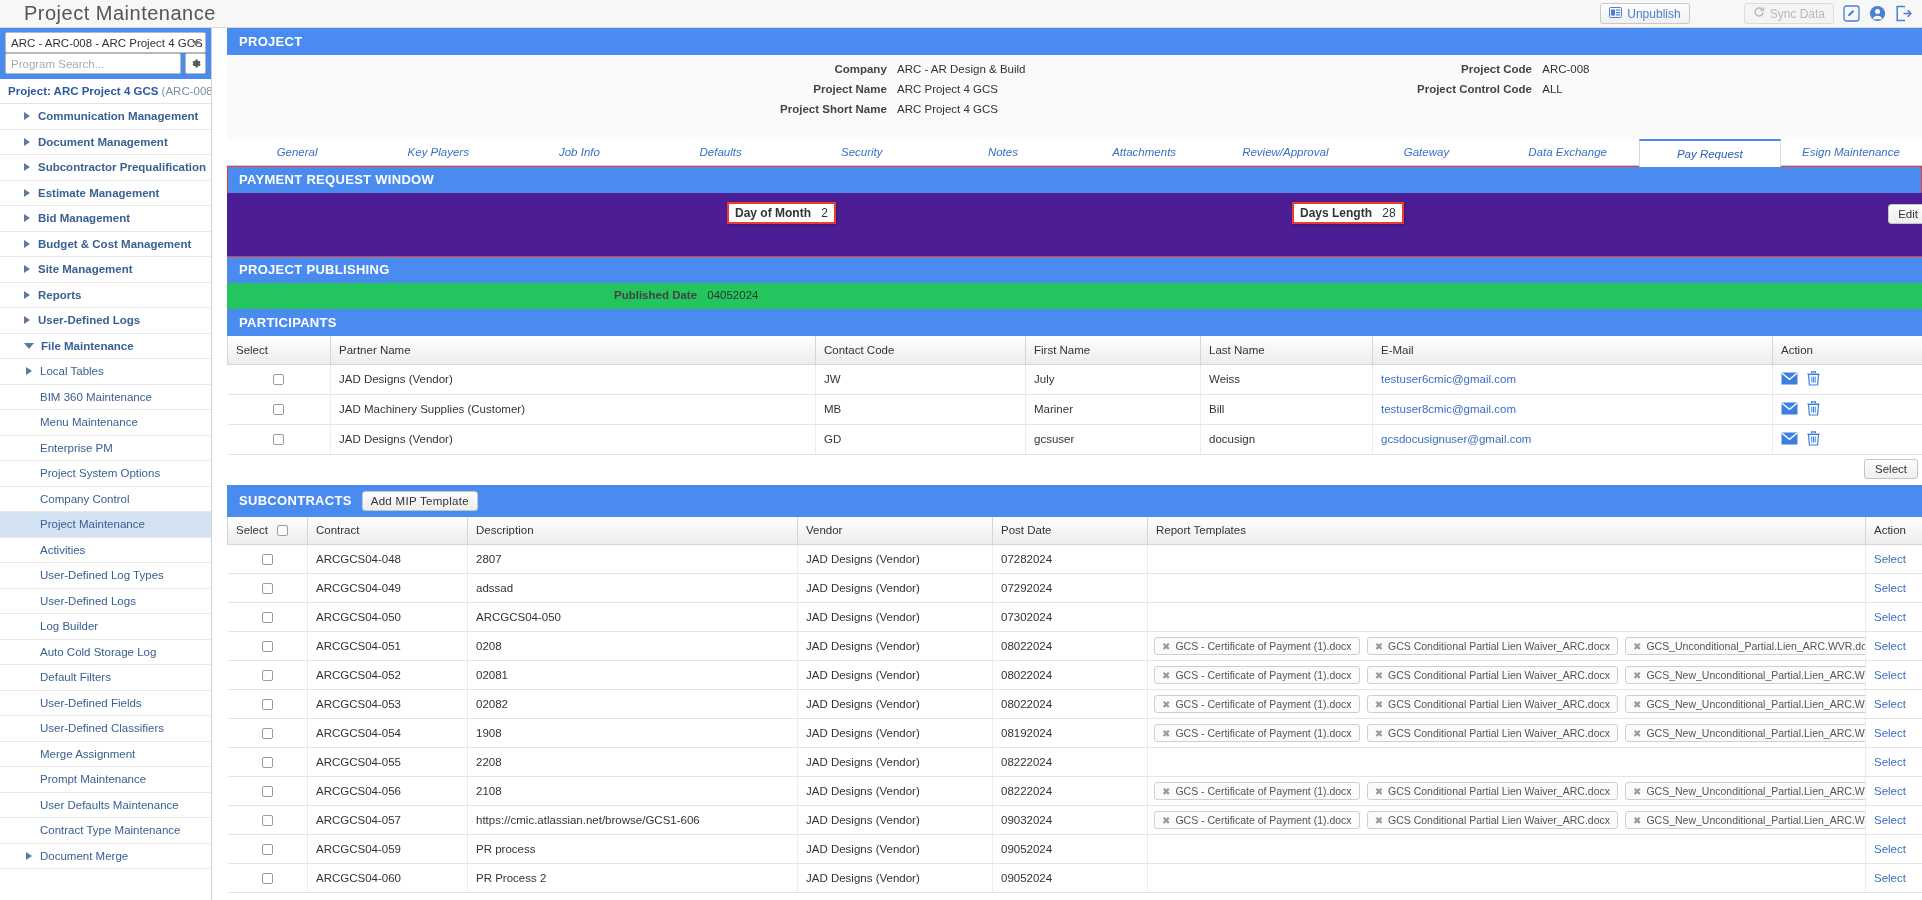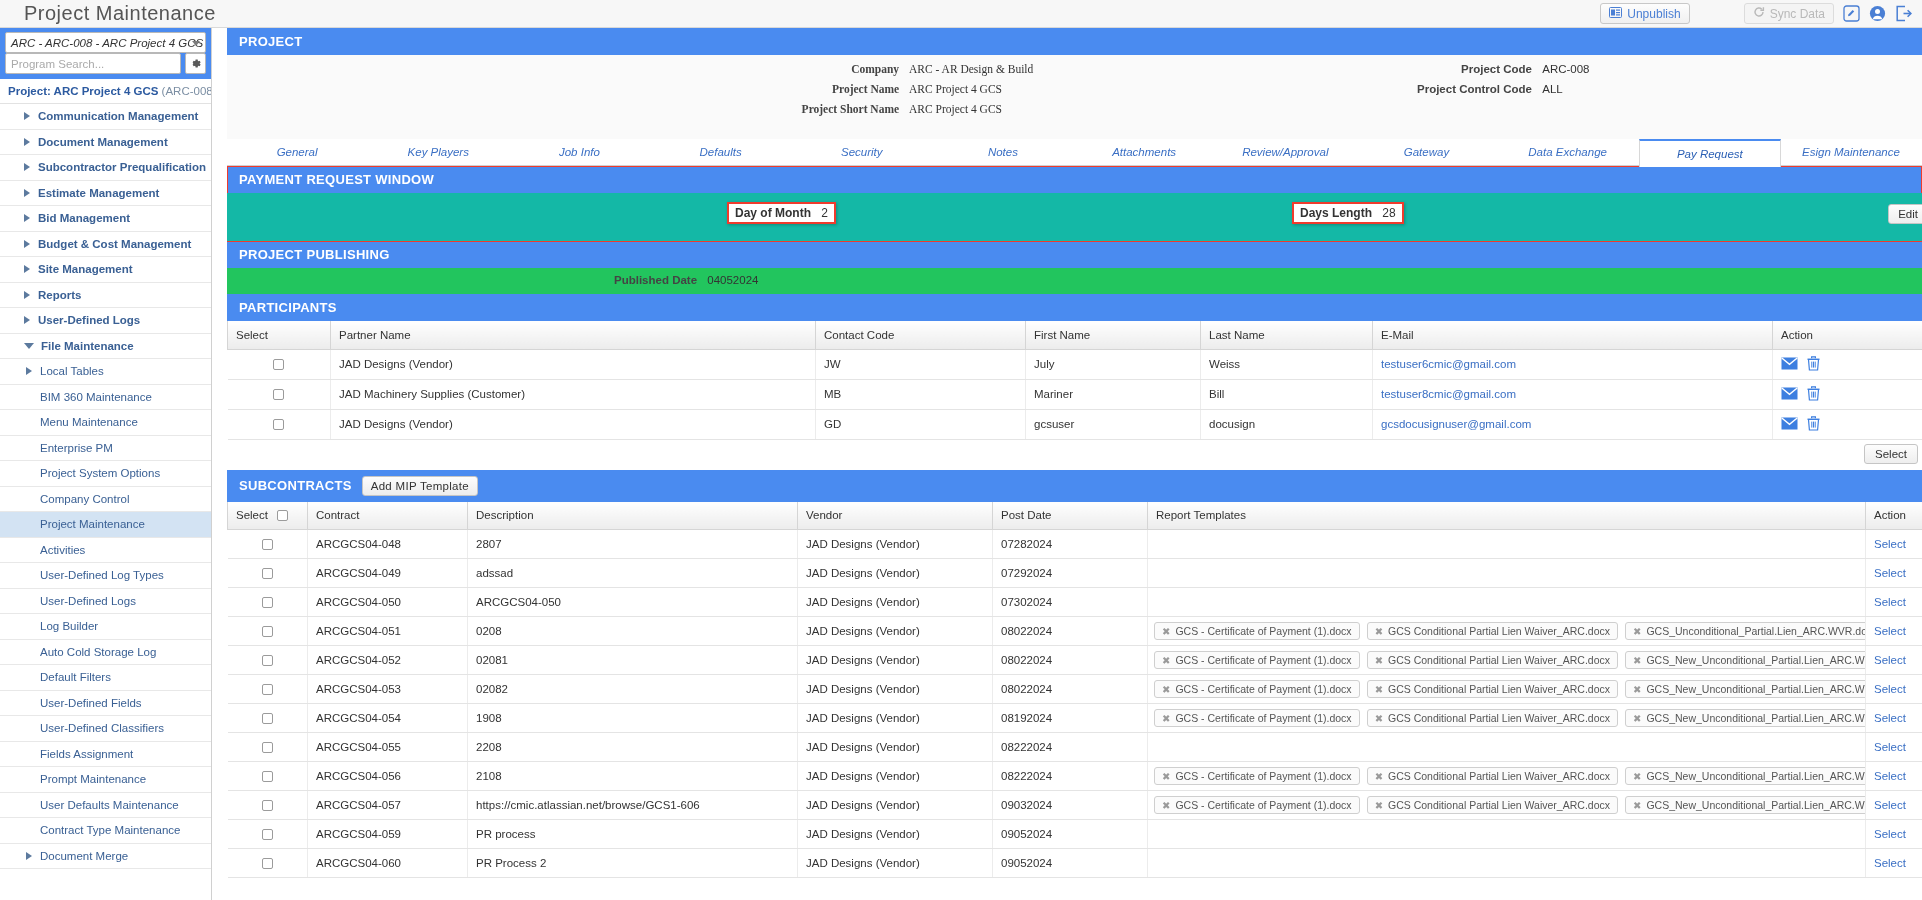--- a/index.html
+++ b/index.html
@@ -52,21 +52,21 @@
     overflow: hidden;
   }
   .sb-search-wrap {
     background: #4a8bf0; padding: 4px 5px 5px 5px;
   }
   .sb-select {
     position: relative;
     height: 21px; background: #fff; border: 1px solid #b8b8b8; border-radius: 2px;
     display: flex; align-items: center; padding: 0 18px 0 5px;
     font-size: 11.5px; color: #333; cursor: pointer;
-    white-space: nowrap; overflow: hidden; font-style: italic;
+    white-space: nowrap; overflow: hidden;
   }
   .sb-select .caret {
     position: absolute; right: 5px; top: 8px;
     width: 0; height: 0; border-left: 4px solid transparent; border-right: 4px solid transparent;
     border-top: 5px solid #7c7c7c;
   }
   .sb-search-row { display: flex; margin-top: 0; gap: 4px; }
   .sb-search-input {
     flex: 1; height: 21px; border: 1px solid #b8b8b8; border-radius: 2px;
     font-size: 11.5px; padding: 0 5px; color: #333; outline: none;
@@ -118,21 +118,21 @@
   }
   .section-head {
     background: #4a8bf0; color: #fff; font-size: 13px; font-weight: bold;
     letter-spacing: 0.3px; padding: 6px 12px; display: flex; align-items: center; gap: 10px;
   }
   .kv { font-size: 11.5px; color: #333; white-space: nowrap; }
   .kv .lbl { font-weight: bold; color: #444; }
   .kv .val { margin-left: 7px; }
 
   .proj-info { position: relative; height: 84px; background: #fafafa; }
-  .proj-left { position: absolute; left: 12px; width: 860px; top: 8px; font-family: Liberation Serif, serif; }
+  .proj-left { position: absolute; left: 0; width: 860px; top: 8px; }
   .proj-left .kv { text-align: right; padding-right: 0; margin-bottom: 8px; }
   .proj-left .kv .val { display: inline-block; min-width: 190px; text-align: left; }
   .proj-right { position: absolute; left: 1190px; top: 8px; }
   .proj-right .kv { margin-bottom: 8px; text-align: right;}
   .proj-right .kv .val { display: inline-block; min-width: 120px; text-align: left; }
 
   
   .tabs {
     position: relative; display: flex; height: 27px;
     border-bottom: 1px solid #d0d0d0; background: #fff;
@@ -150,21 +150,21 @@
     background: #fff; margin-bottom: -1px; height: 28px;
   }
 
   
   .hl-outer { outline: 2px solid #ef3b2d; outline-offset: -1px; }
   .hl-field {
     display: inline-block; border: 2px solid #ef3b2d; padding: 2px 6px;
     background: #fff; box-shadow: 1px 1px 3px rgba(0,0,0,.25);
   }
 
-  .prw-body { position: relative; height: 48px; background: #14b8a6; }
+  .prw-body { position: relative; height: 63px; background: #4c1d95; }
   .edit-btn {
     position: absolute; right: -6px; top: 11px;
     border: 1px solid #c5c5c5; border-radius: 3px;
     background: linear-gradient(#fdfdfd,#eeeeee);
     font-size: 11.5px; padding: 3px 9px; color: #333; cursor: pointer;
   }
 
   .pub-body { height: 26px; background: #22c55e; position: relative; }
   .pub-body .kv { position: absolute; left: 387px; top: 6px; }
 
@@ -365,21 +365,21 @@
         <div class="sb-item lvl2">
           <span>Default Filters</span>
         </div>
         <div class="sb-item lvl2">
           <span>User-Defined Fields</span>
         </div>
         <div class="sb-item lvl2">
           <span>User-Defined Classifiers</span>
         </div>
         <div class="sb-item lvl2">
-          <span>Fields Assignment</span>
+          <span>Merge Assignment</span>
         </div>
         <div class="sb-item lvl2">
           <span>Prompt Maintenance</span>
         </div>
         <div class="sb-item lvl2">
           <span>User Defaults Maintenance</span>
         </div>
         <div class="sb-item lvl2">
           <span>Contract Type Maintenance</span>
         </div>

